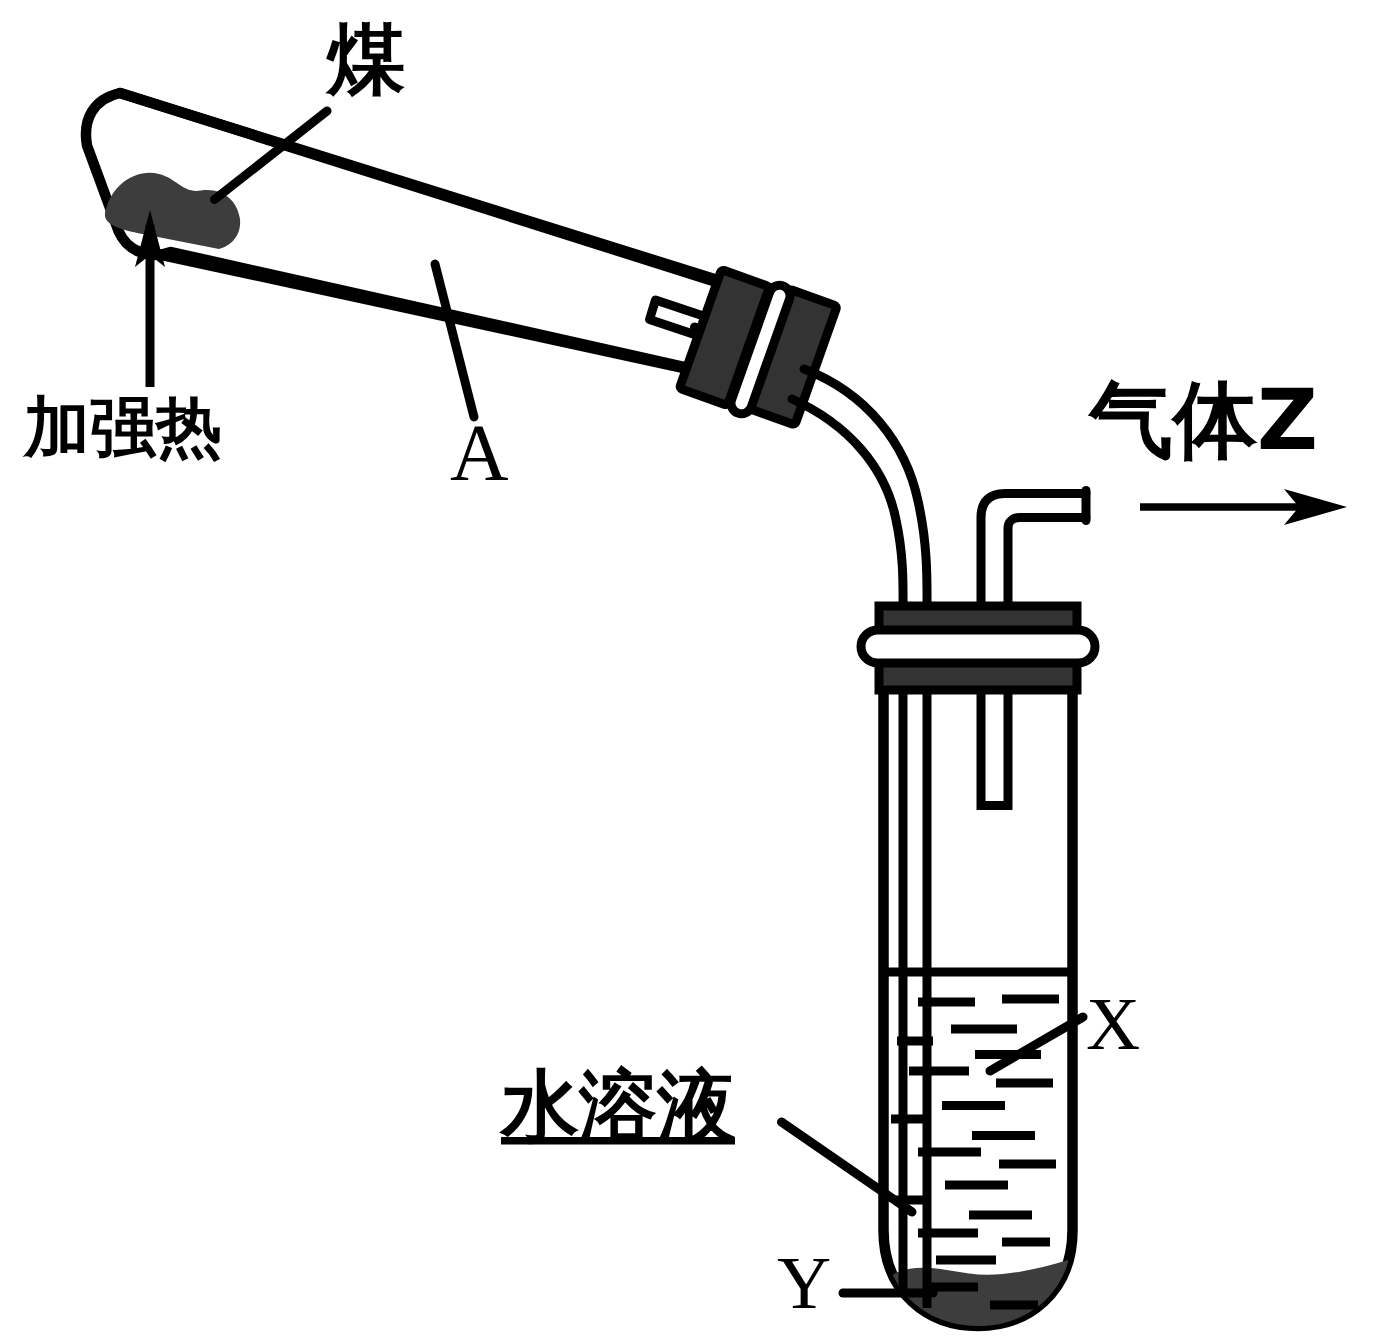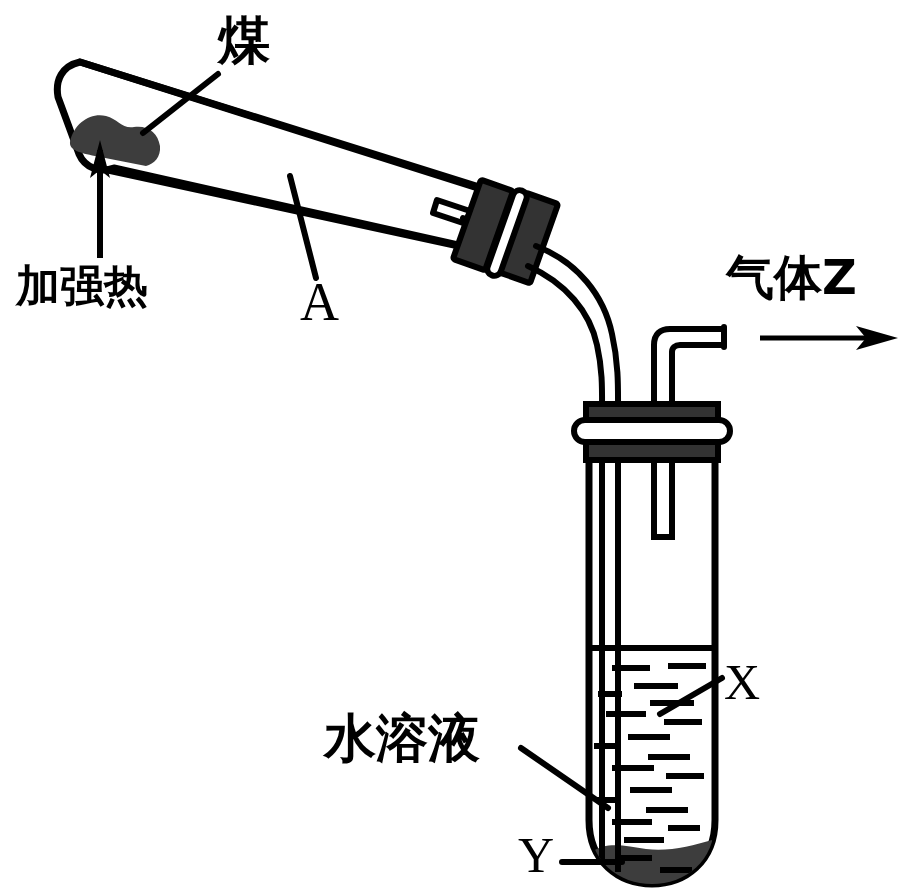--- a/index.html
+++ b/index.html
@@ -34,22 +34,22 @@
   .lbl-cjk {
     font-family: "DejaVu Sans", "Liberation Sans", sans-serif;
     font-weight: 700;
   }
   .lbl-latin {
     font-family: "Liberation Serif", "DejaVu Serif", serif;
     font-weight: 400;
   }
   #label-coal    { left: 218px; top: 14px;  font-size: 52px; }
   #label-heat    { left: 16px;  top: 264px; font-size: 44px; }
-  #label-gas-z   { left: 726px; top: 253px; font-size: 48px; }
-  #label-solution{ left: 324px; top: 712px; font-size: 52px; }
+  #label-gas-z   { left: 726px; top: 253px; font-size: 56px; }
+  #label-solution{ left: 334px; top: 712px; font-size: 52px; text-decoration: underline; }
   #label-a       { left: 300px; top: 275px; font-size: 54px; }
   #label-x       { left: 724px; top: 657px; font-size: 50px; }
   #label-y       { left: 518px; top: 830px; font-size: 50px; }
 </style>
 </head>
 <body>
 
 <div id="diagram-root">
 
   <svg id="apparatus-svg" viewBox="0 0 916 896">

